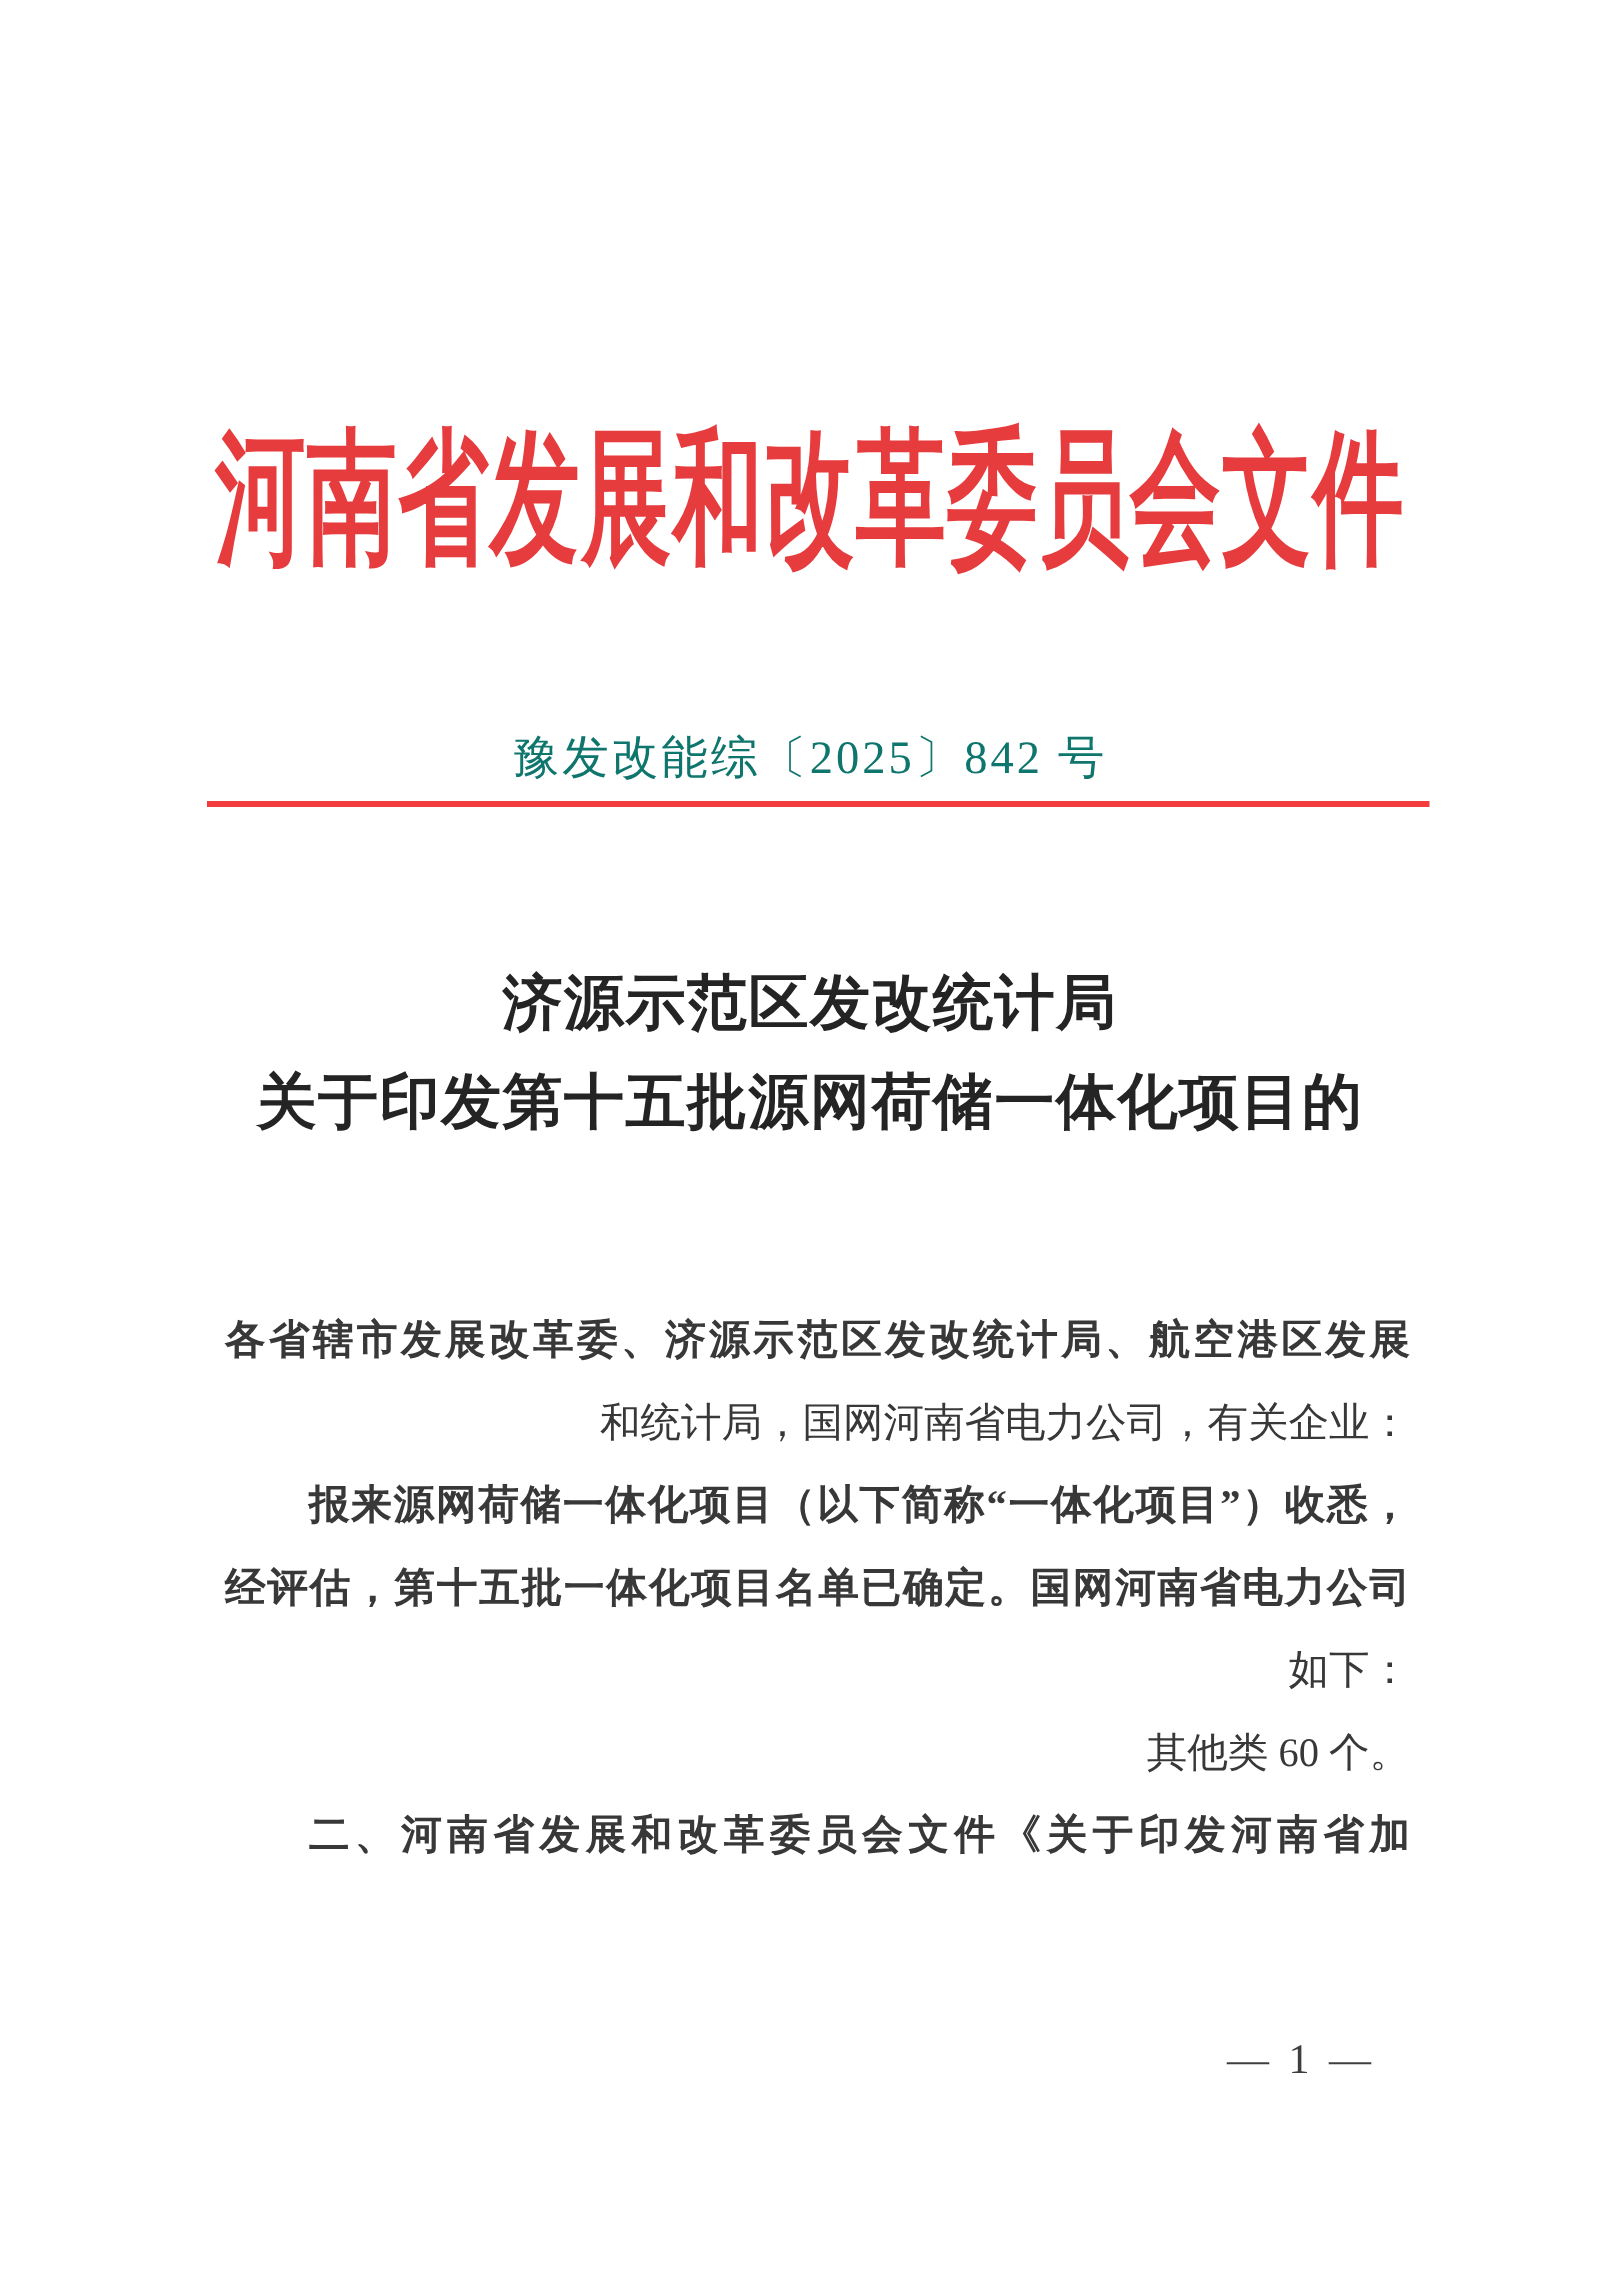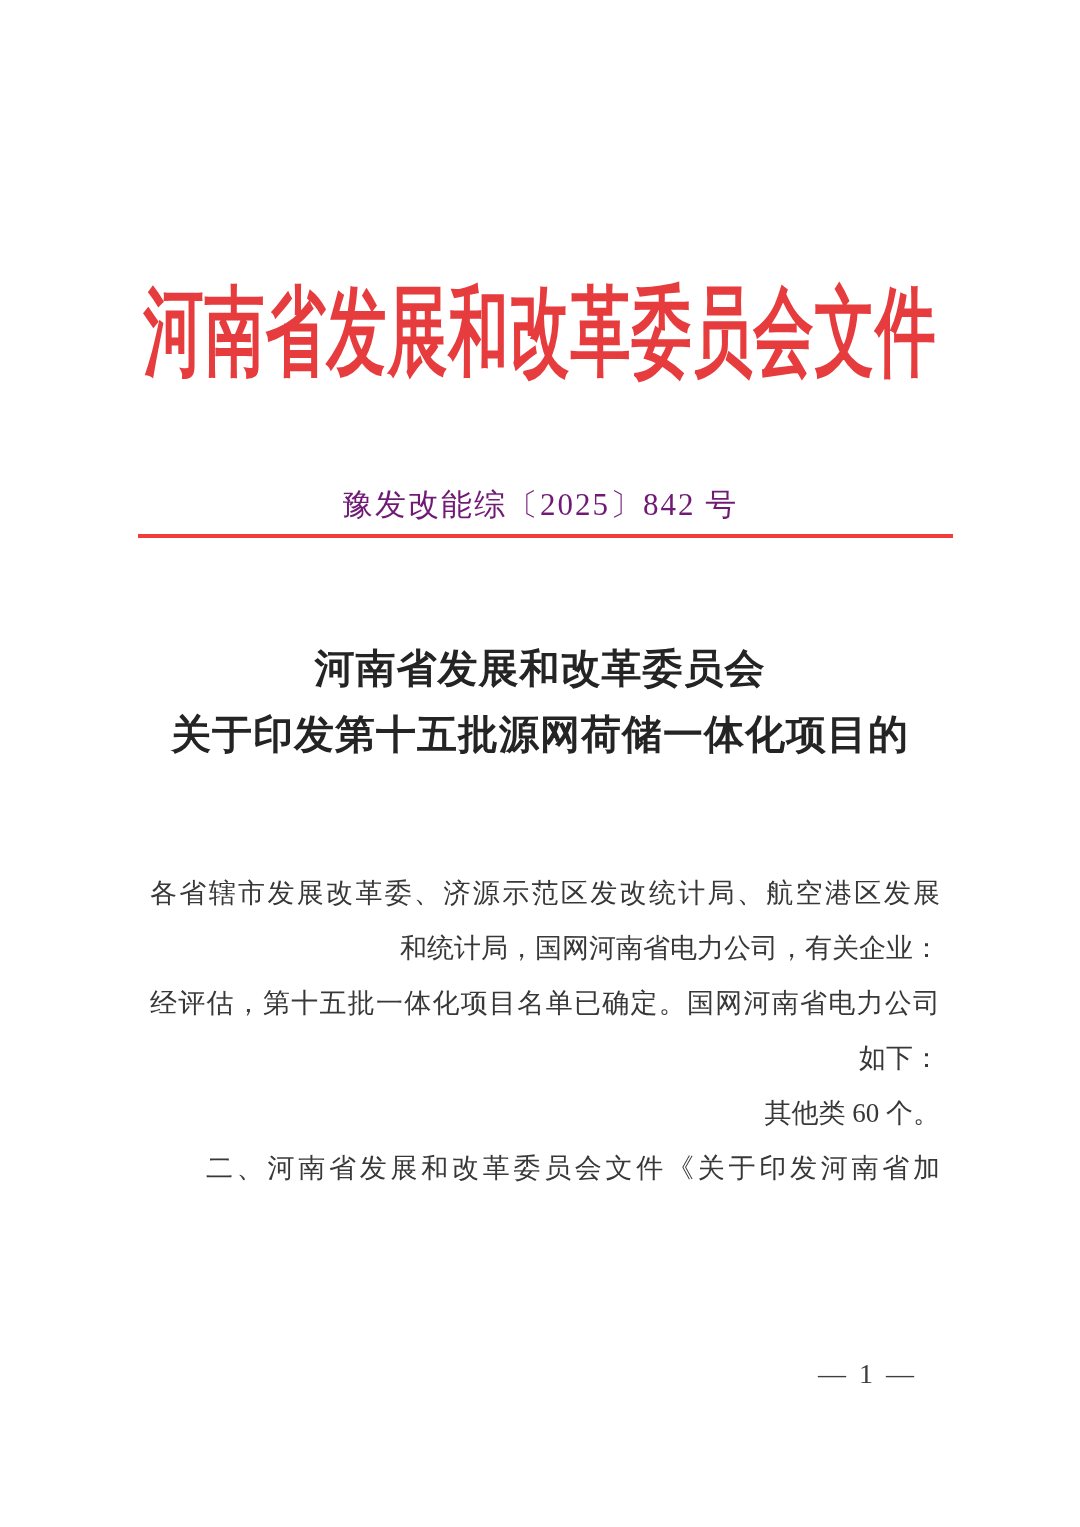--- a/index.html
+++ b/index.html
@@ -29,21 +29,21 @@
     transform: scaleY(1.62);
     transform-origin: center center;
   }
   
   .doc-number {
     position: absolute;
     top: 484px; left: 0;
     width: 1080px;
     text-align: center;
     font-size: 31px;
-    color: #701a75;
+    color: #0f766e;
     letter-spacing: 2px;
   }
   
   .red-line {
     position: absolute;
     top: 534px; left: 138px;
     width: 815px; height: 4px;
     background: #f23c3e;
   }
   
@@ -64,21 +64,21 @@
   
   .body-block {
     position: absolute;
     top: 866px; left: 150px;
     width: 790px;
     font-size: 27px;
     line-height: 55px;
     color: #383838;
   }
   .body-line { text-align: right; }
-  .body-line.fill { text-align: justify; text-align-last: justify; }
+  .body-line.fill { text-align: justify; text-align-last: justify; font-weight: bold; }
   .body-line.indent { text-indent: 56px; }
   
   .page-number {
     position: absolute;
     top: 1358px; right: 163px;
     font-size: 28px;
     color: #3e3e3e;
     letter-spacing: 3px;
     white-space: nowrap;
   }
@@ -90,27 +90,28 @@
 
   <div class="red-header">
     <span class="stretch">河南省发展和改革委员会文件</span>
   </div>
 
   <div class="doc-number">豫发改能综〔2025〕842 号</div>
 
   <div class="red-line"></div>
 
   <div class="title-block">
-    <div class="title-line">河南省发展和改革委员会</div>
+    <div class="title-line">济源示范区发改统计局</div>
     <div class="title-line">关于印发第十五批源网荷储一体化项目的</div>
   </div>
 
   <div class="body-block">
     <div class="body-line fill">各省辖市发展改革委、济源示范区发改统计局、航空港区发展</div>
     <div class="body-line">和统计局，国网河南省电力公司，有关企业：</div>
+    <div class="body-line fill indent">报来源网荷储一体化项目（以下简称“一体化项目”）收悉，</div>
     <div class="body-line fill">经评估，第十五批一体化项目名单已确定。国网河南省电力公司</div>
     <div class="body-line">如下：</div>
     <div class="body-line">其他类 60 个。</div>
     <div class="body-line fill indent">二、河南省发展和改革委员会文件《关于印发河南省加</div>
   </div>
 
   <div class="page-number">— 1 —</div>
 
 </div>
 

